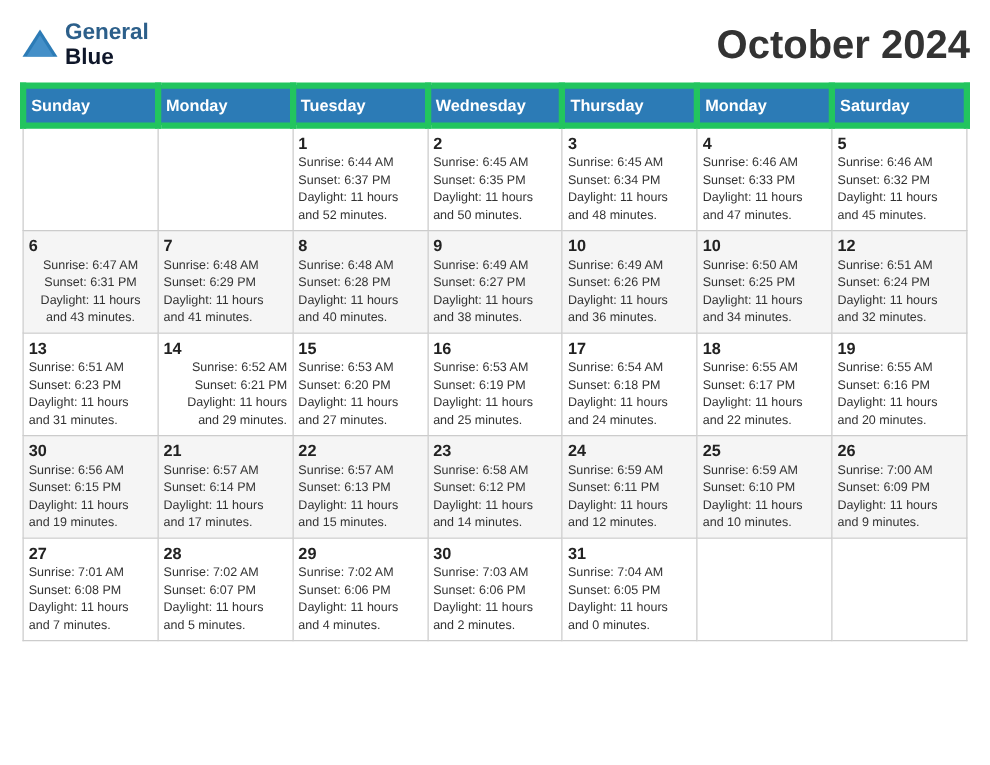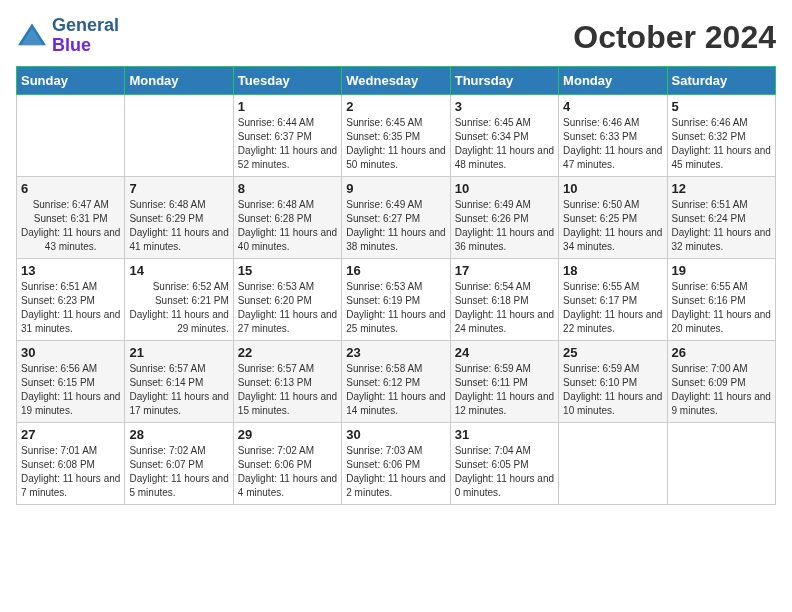--- a/index.html
+++ b/index.html
@@ -6,35 +6,35 @@
     body {
       font-family: Arial, sans-serif;
       background: #fff;
       width: 792px;
       min-height: 612px;
       padding: 16px;
     }
     .header {
       display: flex;
       justify-content: space-between;
-      align-items: flex-end;
+      align-items: center;
       margin-bottom: 10px;
     }
     .logo {
       display: flex;
       align-items: center;
       gap: 4px;
     }
     .logo-text {
       font-size: 18px;
       font-weight: bold;
       color: #2c5f8a;
       line-height: 1.1;
     }
-    .logo-blue { color: #6d28d9; }
+    .logo-blue { color: #0f172a; }
     .logo-icon {
       width: 32px;
       height: 28px;
     }
     .title-area {
       text-align: right;
     }
     .month-title {
       font-size: 32px;
       color: #333;
@@ -49,21 +49,21 @@
       border-collapse: collapse;
       font-size: 11px;
     }
     thead tr th {
       background-color: #2c7bb6;
       color: #fff;
       padding: 6px 4px;
       text-align: left;
       font-size: 13px;
       font-weight: bold;
-      border: 1px solid #22c55e;
+      border: 5px solid #22c55e;
     }
     tbody tr td {
       border: 1px solid #ccc;
       vertical-align: top;
       padding: 4px;
       width: calc(100% / 7);
       min-height: 80px;
       background: #fff;
     }
     tbody tr:nth-child(even) td {

